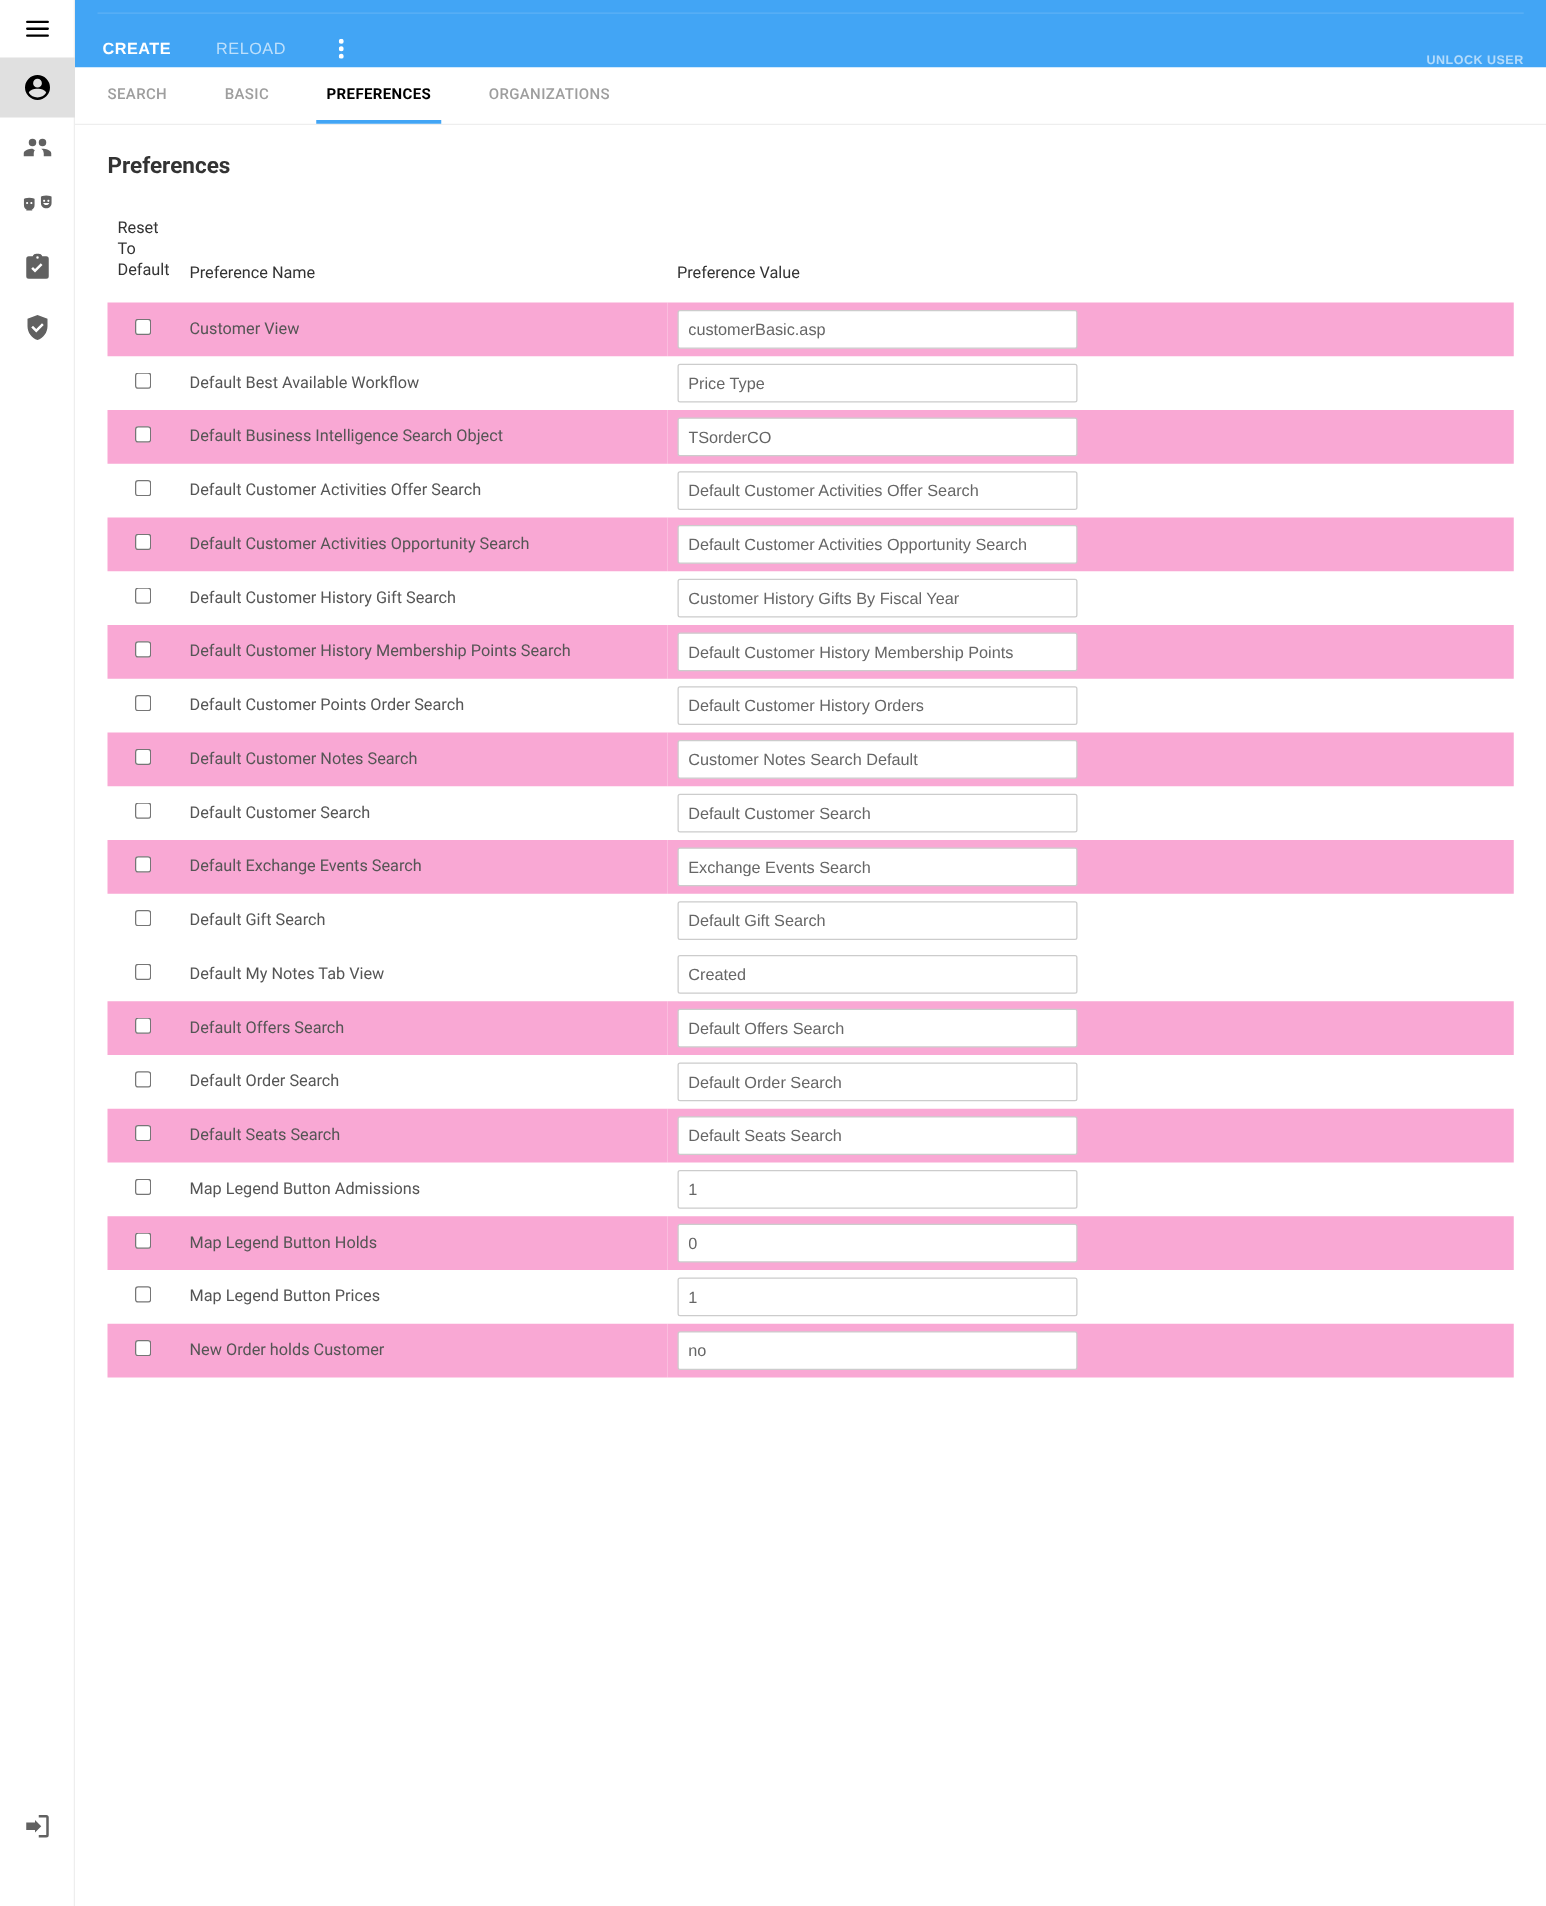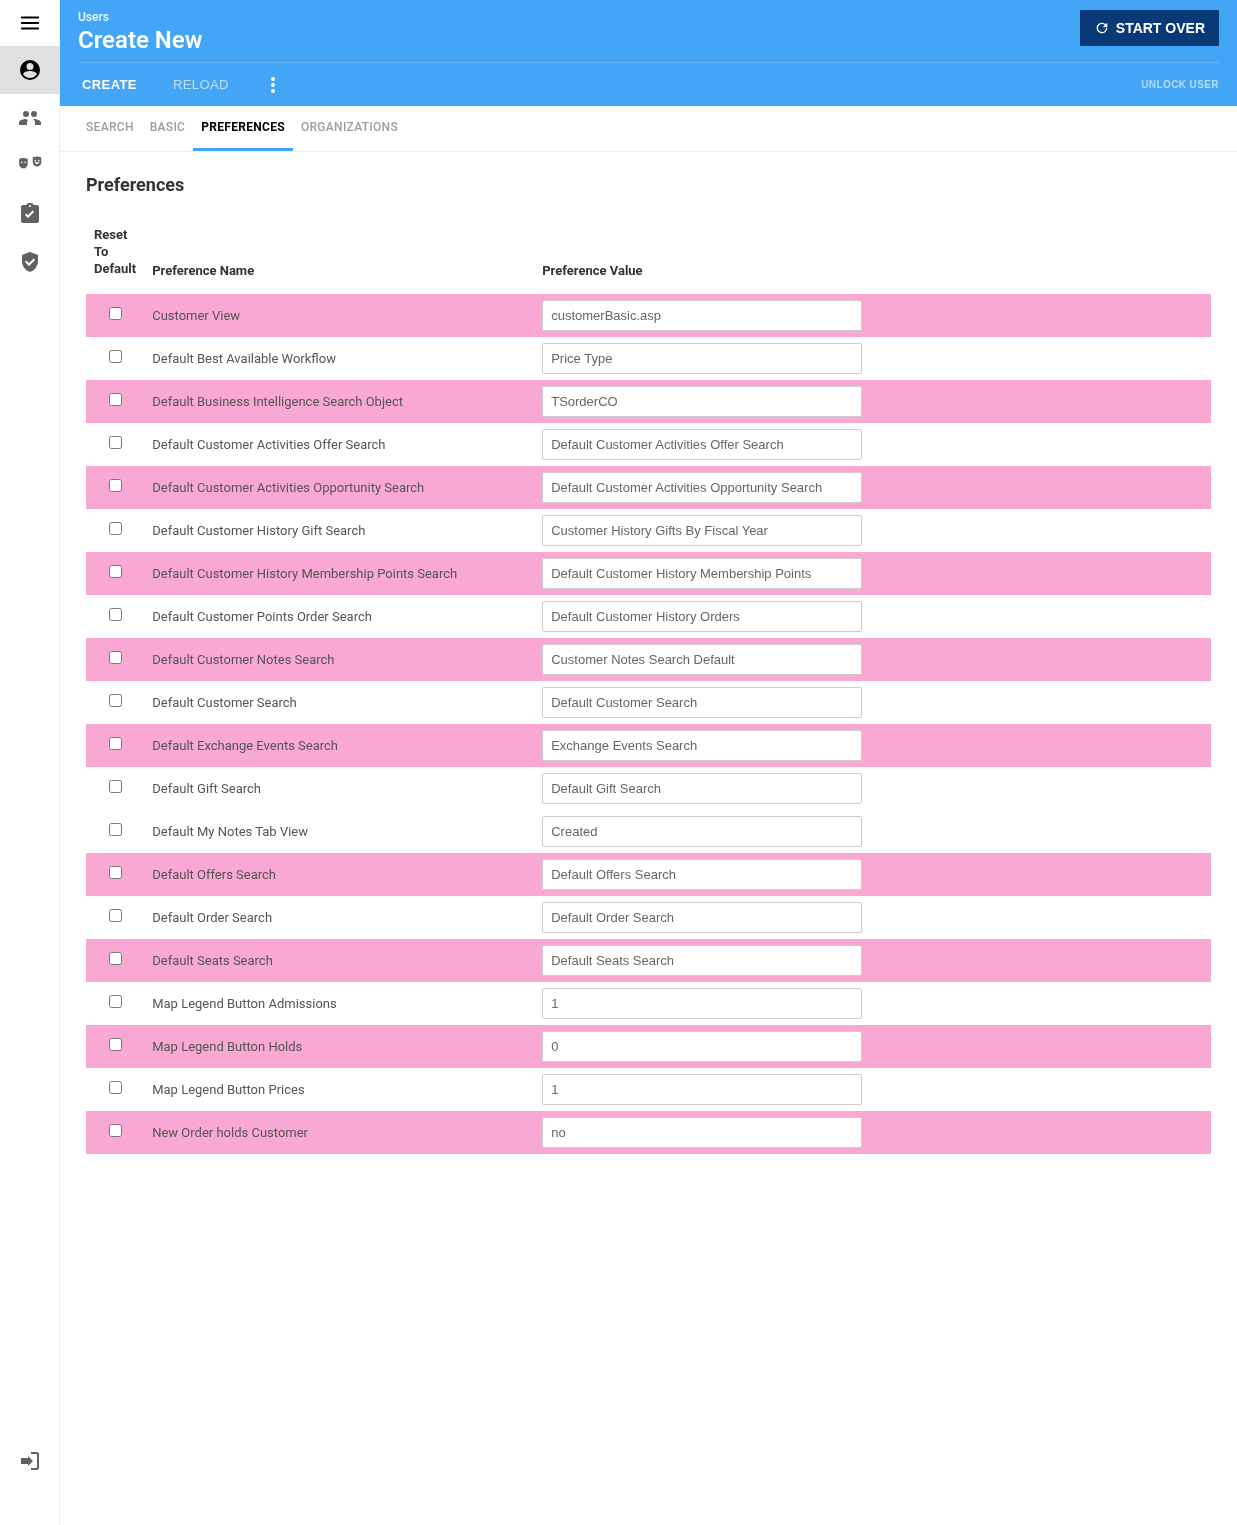--- a/index.html
+++ b/index.html
@@ -20,39 +20,39 @@
   .main { flex: 1; display: flex; flex-direction: column; }
 
   
   .header { background: #42a5f5; color: #fff; padding: 10px 18px 0 18px; }
   .header-top { display: flex; align-items: flex-start; justify-content: space-between; padding-bottom: 8px; }
   .header-titles .subtitle { font-size: 12px; color: rgba(255,255,255,0.9); font-weight: 500; }
   .header-titles .title { font-size: 24px; font-weight: 600; margin-top: 2px; }
   .start-over { background: #0a3978; color: #fff; border: none; padding: 10px 14px; font-size: 14px; font-weight: 700; display: flex; align-items: center; gap: 6px; cursor: pointer; border-radius: 1px; }
   .start-over svg { width: 16px; height: 16px; fill: #fff; }
 
-  .action-row { display: flex; align-items: center; justify-content: space-between; height: 44px; border-top: 1px solid rgba(255,255,255,0.15); }
+  .action-row { display: flex; align-items: flex-end; justify-content: space-between; height: 44px; border-top: 1px solid rgba(255,255,255,0.15); }
   .action-left { display: flex; align-items: center; gap: 28px; }
   .action-btn { background: none; border: none; color: #fff; font-size: 13px; font-weight: 700; letter-spacing: 0.4px; cursor: pointer; padding: 8px 4px; }
   .action-btn.dim { color: rgba(255,255,255,0.65); font-weight: 500; }
   .dots { width: 24px; height: 24px; display: flex; align-items: center; justify-content: center; cursor: pointer; color: #fff; }
   .dots svg { width: 4px; height: 16px; fill: #fff; }
   .unlock { color: rgba(255,255,255,0.6); font-size: 10px; font-weight: 700; letter-spacing: 0.4px; background: none; border: none; cursor: pointer; }
 
   
-  .tabs { display: flex; padding: 0 18px; border-bottom: 1px solid #eee; background: #fff; }
+  .tabs { display: flex; gap: 30px; padding: 0 18px; border-bottom: 1px solid #eee; background: #fff; }
   .tab { padding: 14px 8px; font-size: 12px; font-weight: 500; color: #9e9e9e; letter-spacing: 0.3px; cursor: pointer; border-bottom: 3px solid transparent; }
   .tab.active { color: #000; font-weight: 700; border-bottom-color: #42a5f5; }
 
   
   .content { padding: 22px 26px 40px 26px; }
   .content h2 { font-size: 18px; font-weight: 700; margin-bottom: 22px; }
 
   table.prefs { width: 100%; border-collapse: collapse; }
-  table.prefs thead th { font-size: 13px; font-weight: 700; text-align: left; padding: 10px 8px 16px 8px; vertical-align: bottom; }
+  table.prefs thead th { font-size: 13px; font-weight: 400; text-align: left; padding: 10px 8px 16px 8px; vertical-align: bottom; }
   table.prefs thead th.reset { width: 54px; line-height: 1.3; }
   table.prefs thead th.name { width: 390px; }
   table.prefs tbody tr.odd { background: #f9a8d4; }
   table.prefs tbody td { padding: 6px 8px; vertical-align: middle; font-size: 13px; color: #555; }
   table.prefs tbody td.reset-cell { text-align: center; }
   table.prefs input[type=checkbox] { width: 13px; height: 13px; accent-color: #999; cursor: pointer; }
   table.prefs input.val { width: 100%; max-width: 320px; border: 1px solid #ccc; border-radius: 2px; padding: 7px 8px; font-size: 13px; color: #666; background: #fff; }
 </style>
 </head>
 <body>
@@ -94,32 +94,20 @@
     <div class="item">
       <svg viewBox="0 0 24 24">
           <path d="M10 17v-2H3v-6h7V7l5 5zM13 3h6a2 2 0 0 1 2 2v14a2 2 0 0 1-2 2h-6v-2h6V5h-6z"></path>
         </svg>
     </div>
     <div style="height:40px"></div>
   </div>
 
   <div class="main">
     <div class="header">
-      <div class="header-top">
-        <div class="header-titles">
-          <div class="subtitle">Users</div>
-          <div class="title">Create New</div>
-        </div>
-        <button class="start-over">
-          <svg viewBox="0 0 24 24">
-              <path d="M17.65 6.35A8 8 0 1 0 20 12h-2a6 6 0 1 1-1.76-4.24L13 11h7V4z"></path>
-            </svg>
-          <span>START OVER</span>
-        </button>
-      </div>
       <div class="action-row">
         <div class="action-left">
           <button class="action-btn">CREATE</button>
           <button class="action-btn dim">RELOAD</button>
           <div class="dots">
             <svg viewBox="0 0 4 16">
                 <circle cx="2" cy="2" r="2"></circle>
                 <circle cx="2" cy="8" r="2"></circle>
                 <circle cx="2" cy="14" r="2"></circle>
               </svg>

